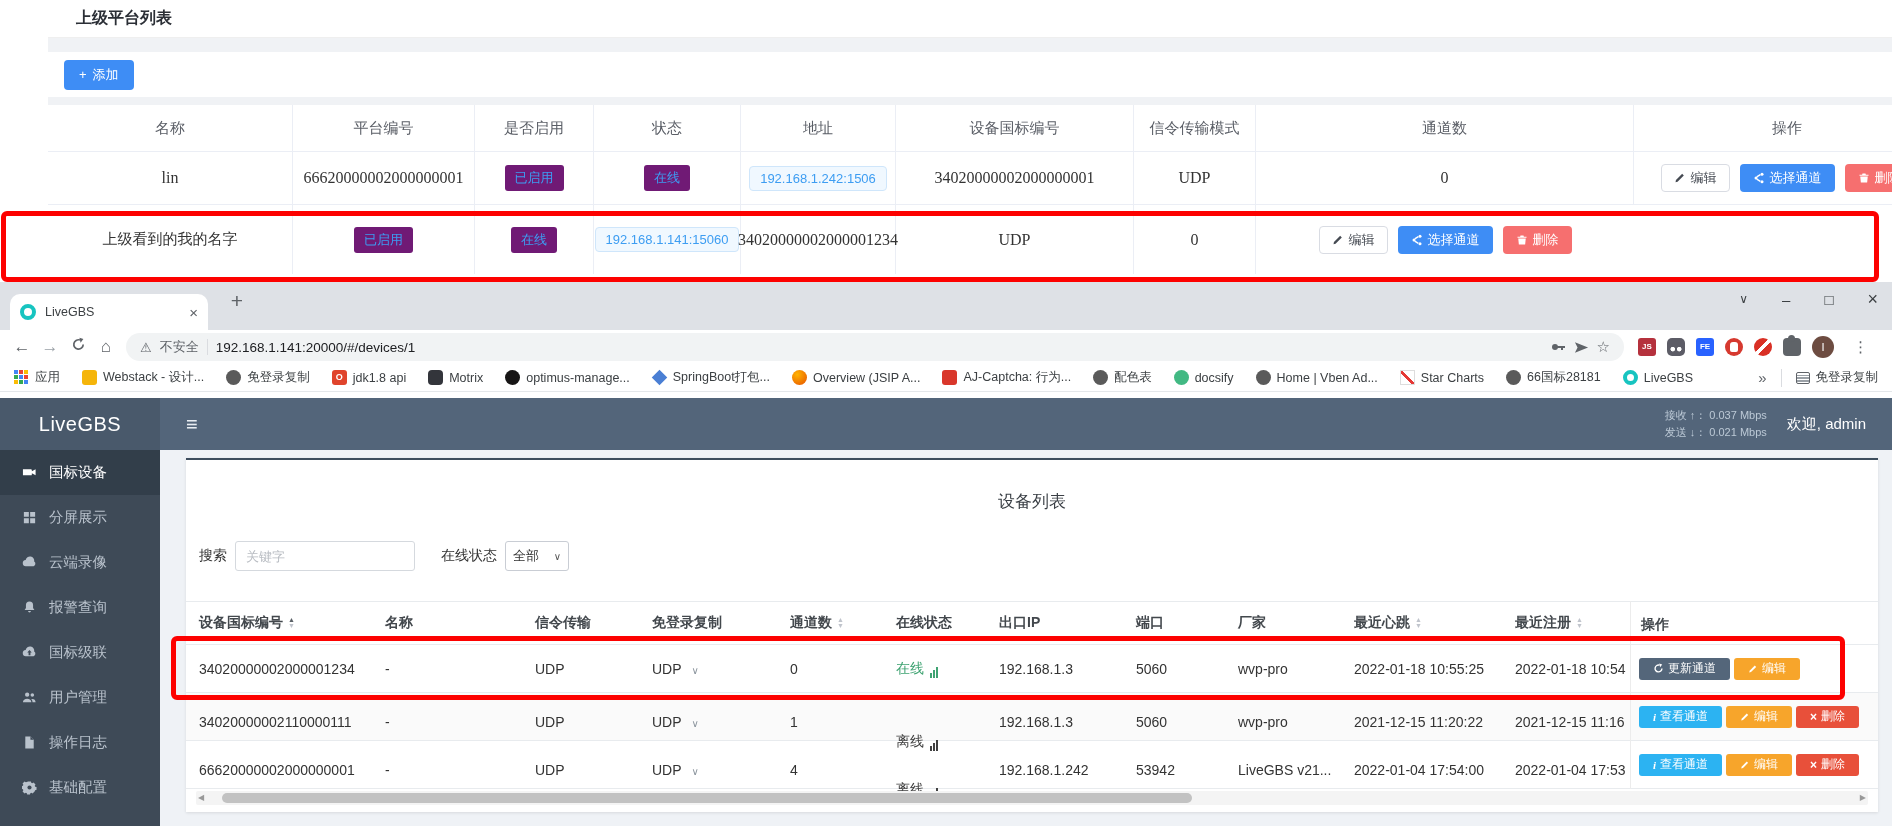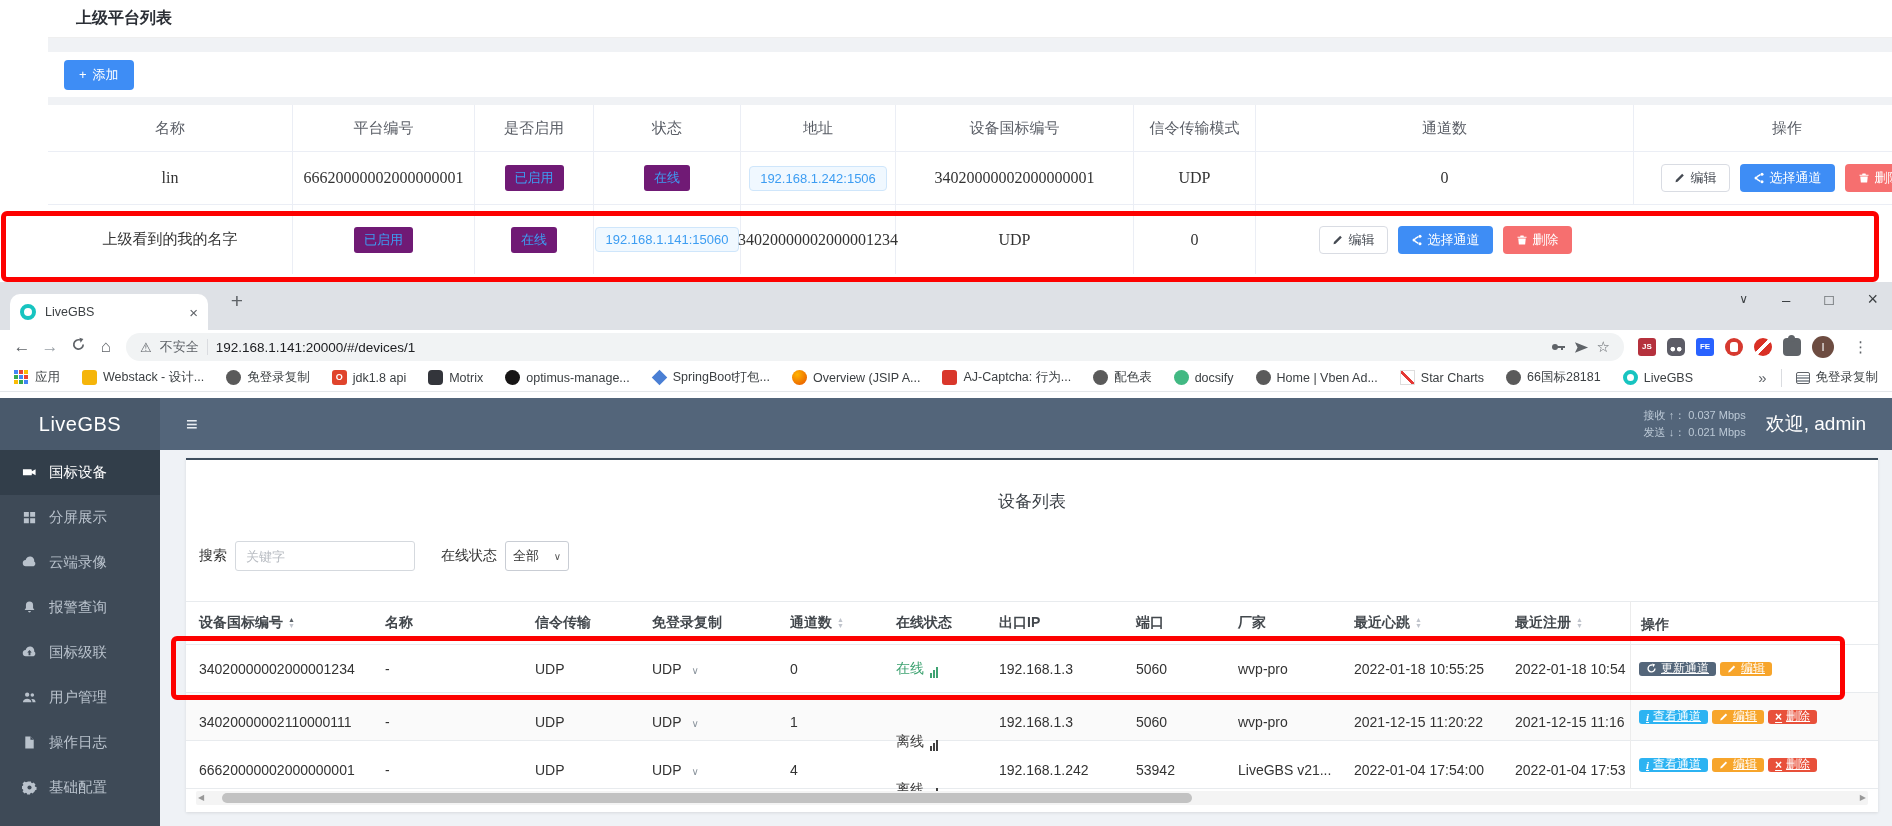--- a/index.html
+++ b/index.html
@@ -92,21 +92,21 @@
   .page { position:absolute; top:110px; left:0; right:0; bottom:0; background:#eff2f6; border-top:6px solid #fff; }
   .sidebar { position:absolute; left:0; top:0; bottom:-40px; width:160px; background:#3e4a57; color:#b9c2cc; z-index:2; }
   .logo { height:52px; background:#49596b; color:#fff; font-size:20px; display:flex; align-items:center; justify-content:center; letter-spacing:.5px; }
   .mi { height:45px; display:flex; align-items:center; gap:12px; padding-left:22px; font-size:14.5px; cursor:pointer; }
   .mi svg { flex:0 0 auto; }
   .mi.active { background:#323e4a; color:#fff; }
   .topbar { position:absolute; left:160px; right:0; top:0; height:52px; background:#53657a; display:flex; align-items:center; color:#fff; }
   .hamb { padding-left:26px; font-size:20px; font-weight:bold; color:#e8edf2; cursor:pointer; }
   .tb-right { margin-left:auto; display:flex; align-items:center; }
   .stats { text-align:right; font-size:11px; color:#bcc9d6; line-height:1.55; }
-  .welcome { font-size:19px; margin:0 26px 0 20px; }
+  .welcome { font-size:15px; margin:0 26px 0 20px; }
   .content { position:absolute; left:160px; right:0; top:52px; bottom:0; background:#eff2f6; }
   .card { position:absolute; left:26px; right:14px; top:8px; height:354px; background:#fff; border-top:2px solid #3d4d5d; box-shadow:0 1px 3px rgba(0,0,0,.1); }
   .card-title { margin-top:30px; text-align:center; font-size:17px; color:#3a3f45; }
   .filters { display:flex; align-items:center; margin:28px 0 0 13px; font-size:14px; color:#333; }
   .filters label { margin-right:8px; }
   .search-input { width:180px; height:30px; border:1px solid #d5d9de; border-radius:3px; padding:0 10px; font-size:13px; color:#333; outline:none; }
   .search-input::placeholder { color:#b8bcc2; }
   .lbl2 { margin:0 8px 0 26px; }
   .select { width:64px; height:30px; border:1px solid #c9cdd4; border-radius:3px; display:flex; align-items:center; justify-content:space-between; padding:0 7px; font-size:13px; cursor:pointer; background:#fff; }
   .select .caret { font-size:10px; color:#555; }
@@ -121,21 +121,21 @@
   .state { display:inline-flex; align-items:flex-end; gap:6px; }
   .state.on { color:#3fa372; }
   .state.off { color:#404040;margin-top:40px; }
   .bars { display:inline-flex; align-items:flex-end; gap:1px; }
   .bars i { width:2px; background:currentColor; display:block; }
   .bars i:nth-child(1){height:5px}.bars i:nth-child(2){height:8px}.bars i:nth-child(3){height:11px}
   .opscol { position:absolute; right:0; top:0; width:248px; background:#fff; border-left:1px solid #ececec; z-index:5; }
   .opscol .oh { height:44px; line-height:44px; padding-left:10px; font-weight:bold; font-size:14px; color:#43484d; border-top:1px solid #e8ebee; border-bottom:1px solid #e8ebee; }
   .opscol .orow { height:48px; display:flex; align-items:center; padding-left:8px; gap:4px; border-bottom:1px solid #e8ebee; }
   .opscol .orow.stripe { background:#fafafa; }
-  .sb { display:inline-flex; align-items:center; gap:4px; height:14px; padding:0 7px; border-radius:3px; color:#fff; font-size:12px; cursor:pointer; white-space:nowrap;text-decoration:underline; }
+  .sb { display:inline-flex; align-items:center; gap:4px; height:22px; padding:0 14px; border-radius:3px; color:#fff; font-size:12px; cursor:pointer; white-space:nowrap; }
   .sb b { font-size:11px; font-style:italic; font-family:"Liberation Serif",serif; }
   .sb-dark { background:#54667a; } .sb-orange { background:#f7a52b; }
   .sb-cyan { background:#2cb3f2; } .sb-red { background:#e8503a; }
   .hscroll { position:relative; height:14px; margin:2px 10px 0; background:#f4f4f4; border-radius:2px; }
   .hs-thumb { position:absolute; left:26px; top:2px; bottom:2px; width:58%; background:#c2c2c2; border-radius:6px; cursor:pointer; }
   .hs-arrow { position:absolute; top:0; font-size:8px; color:#999; line-height:14px; cursor:pointer; }
   .hs-arrow.l { left:2px; } .hs-arrow.r { right:2px; }
 </style>
 </head>
 <body>

